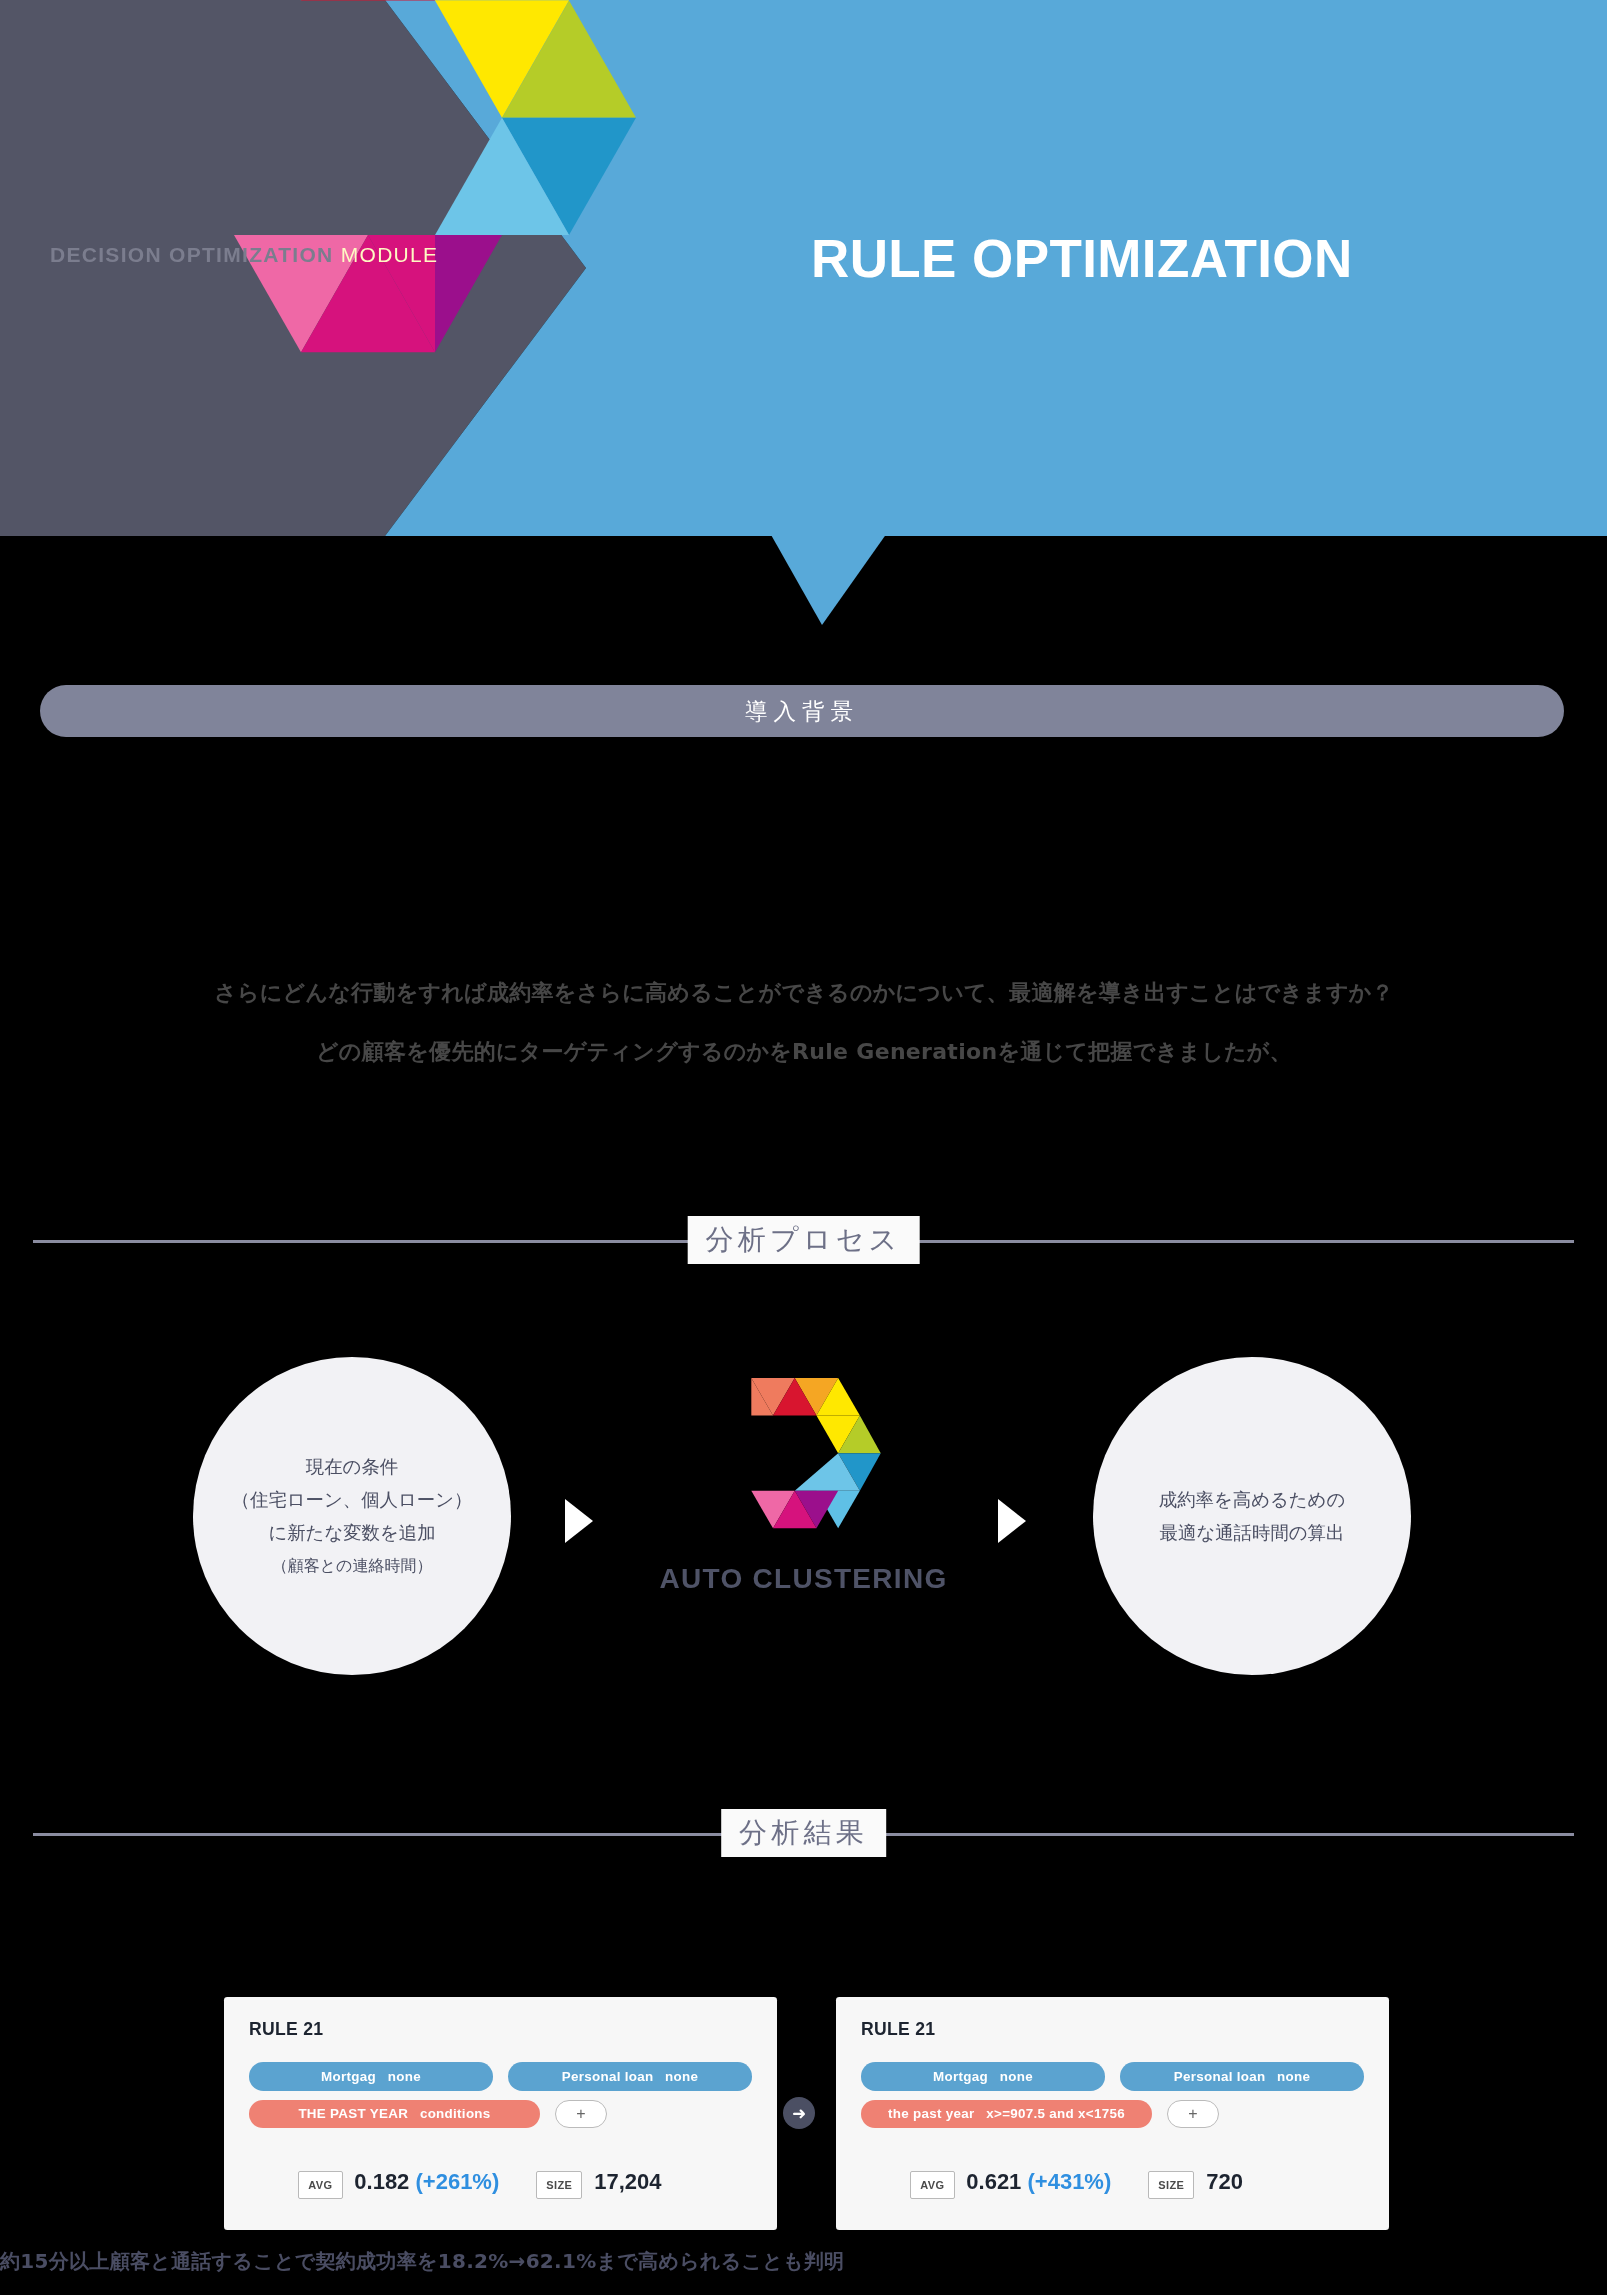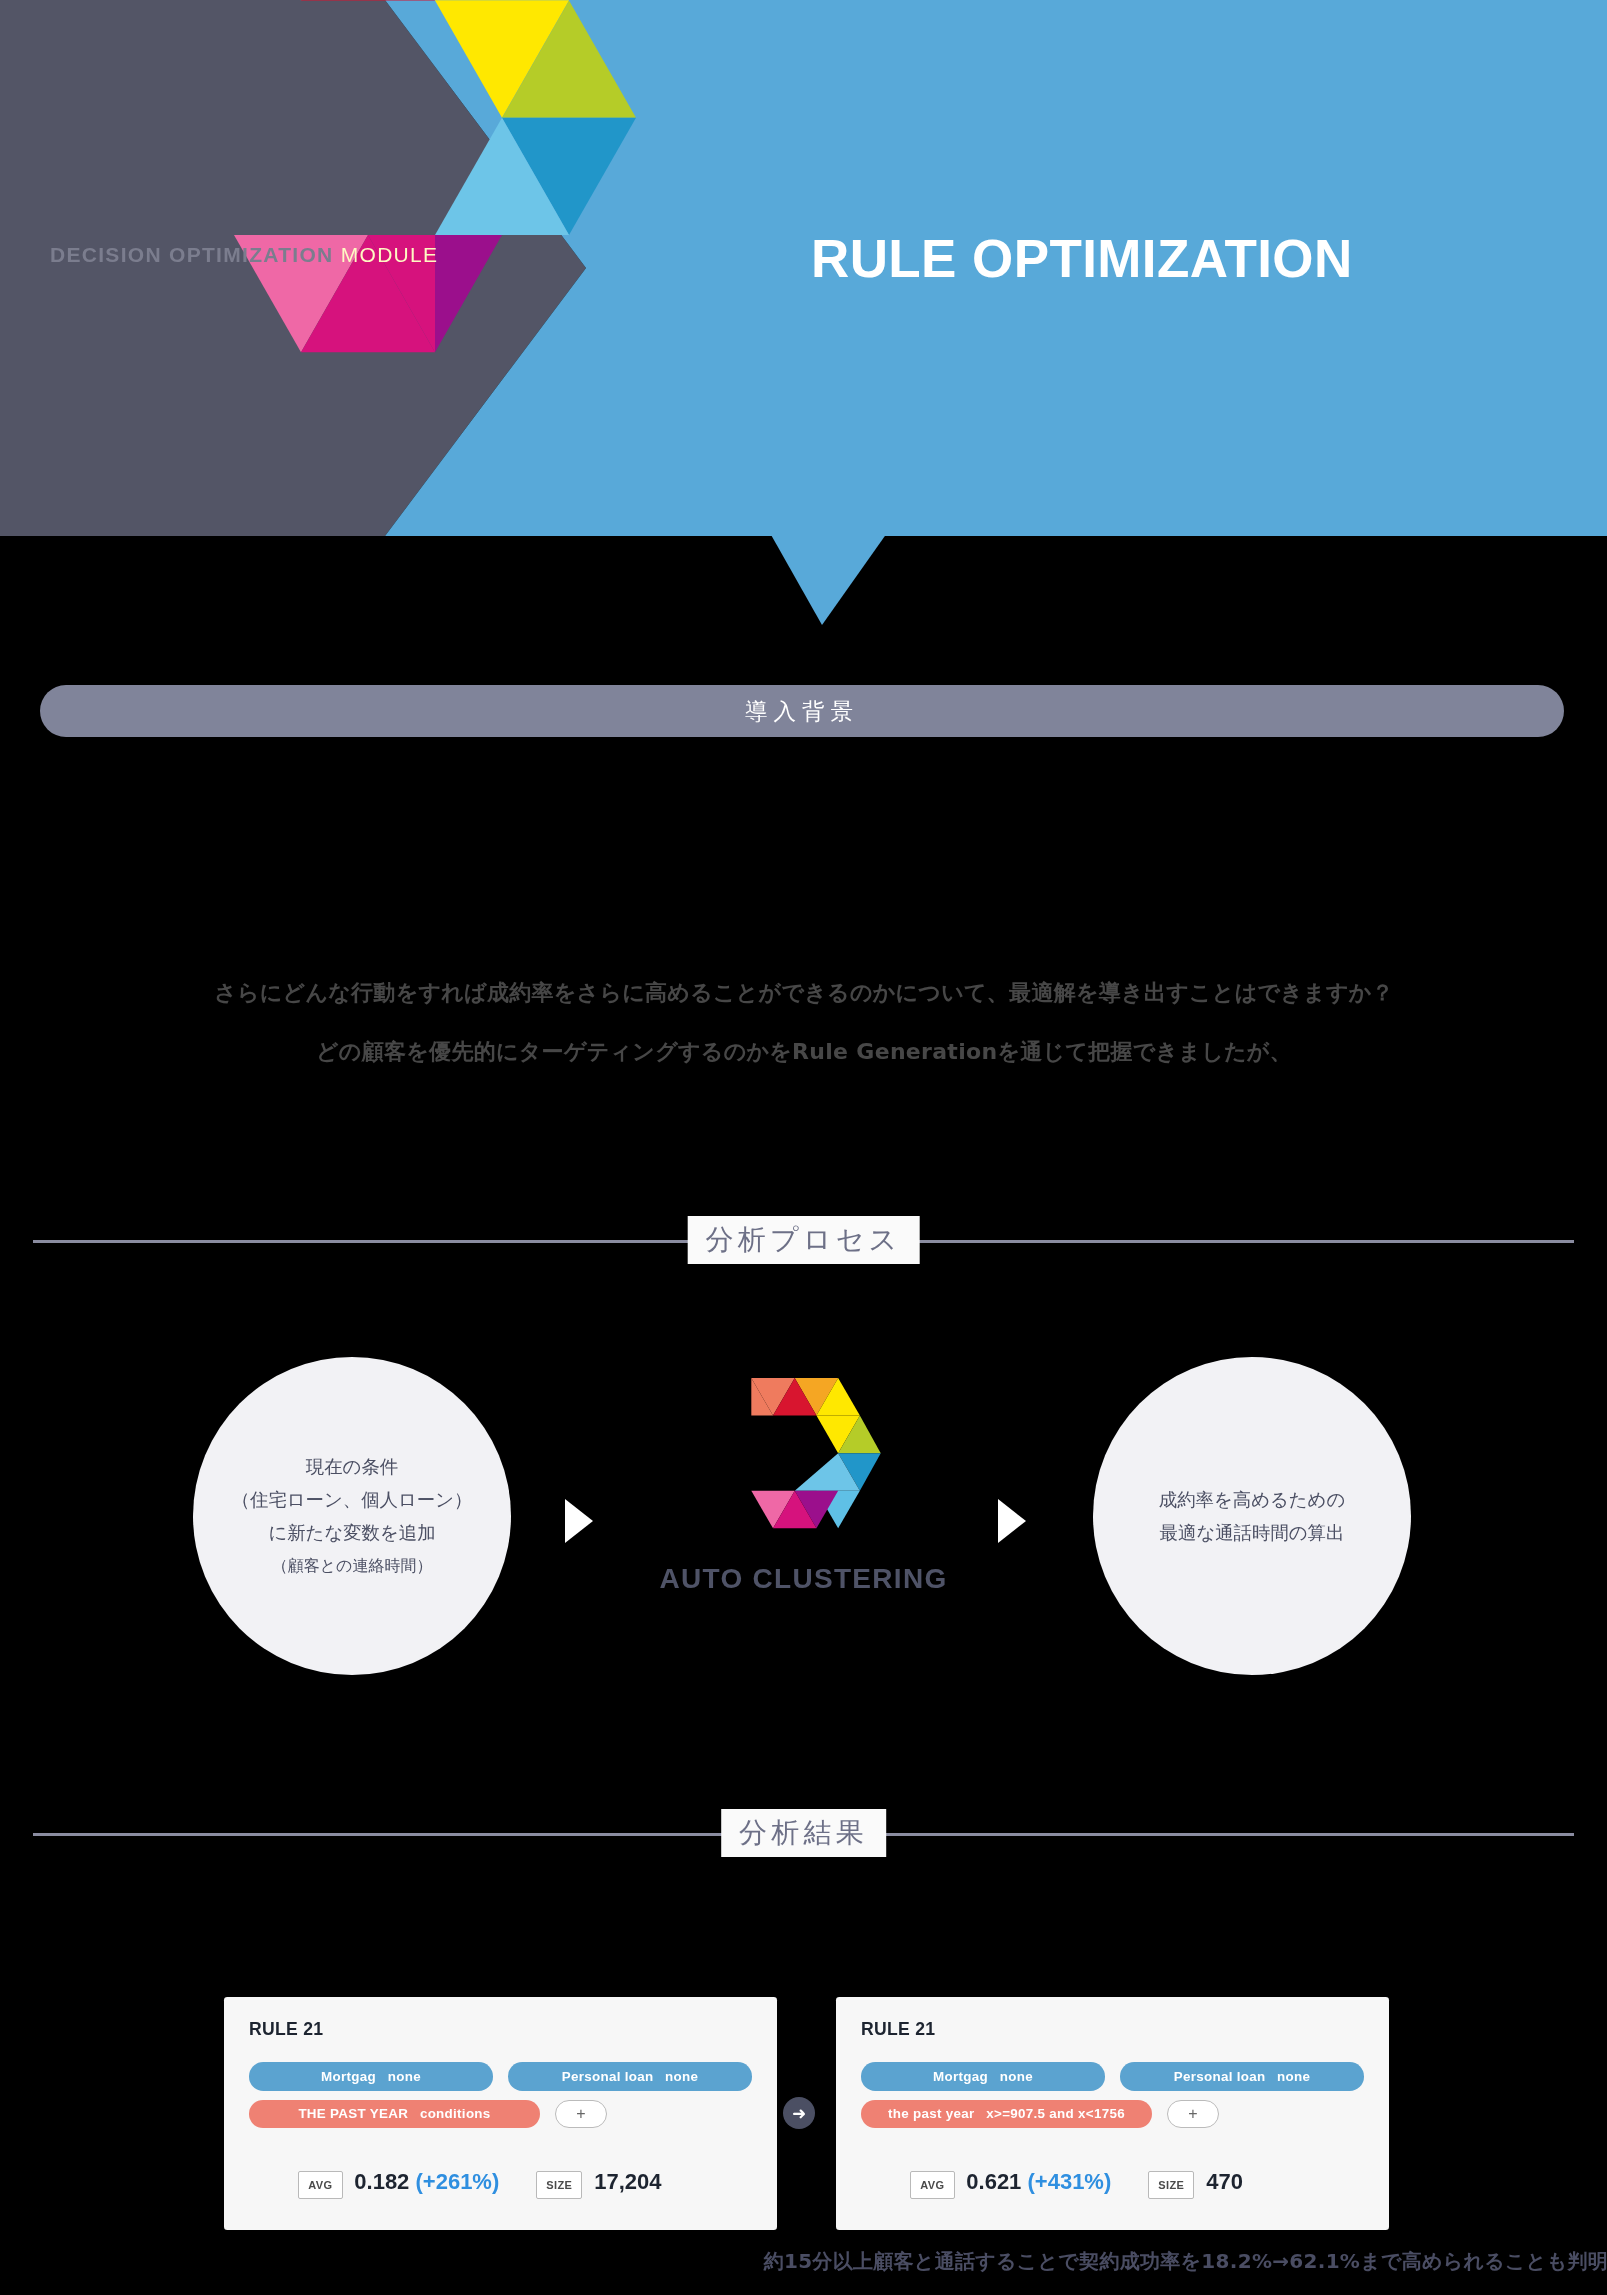--- a/index.html
+++ b/index.html
@@ -147,21 +147,21 @@
   .metric-gap { width: 13.4px; }
   .card-arrow {
     position: absolute; left: 783px; top: 100px; width: 32px; height: 32px;
     border-radius: 50%; background: #4b4f63; color: #fff;
     display: flex; align-items: center; justify-content: center;
     font-size: 17px; line-height: 1;
   }
 
   
   .footnote {
-    position: absolute; left: 0; top: 2248px; width: 1608px; text-align: right;
+    position: absolute; left: 0; top: 2248px; width: 1608px; text-align: left;
     color: #4a4d63; font-size: 20px; font-weight: 700;
     font-family: "DejaVu Sans", sans-serif; letter-spacing: 0.3px;
   }
 </style>
 </head>
 <body>
 
 <div class="page">
 
   <div class="header">
@@ -308,21 +308,21 @@
         <div class="pill-add">+</div>
       </div>
       <div class="metrics">
         <div class="metric-tag">AVG</div>
         <div class="metric-val">
           <span>0.621</span>
           <span class="delta">(+431%)</span>
         </div>
         <div class="metric-gap"></div>
         <div class="metric-tag">SIZE</div>
-        <div class="metric-val">470</div>
+        <div class="metric-val">720</div>
       </div>
     </div>
   </div>
 
   <div class="footnote">約15分以上顧客と通話することで契約成功率を18.2%→62.1%まで高められることも判明</div>
 
 </div>
 
 
 </body></html>

